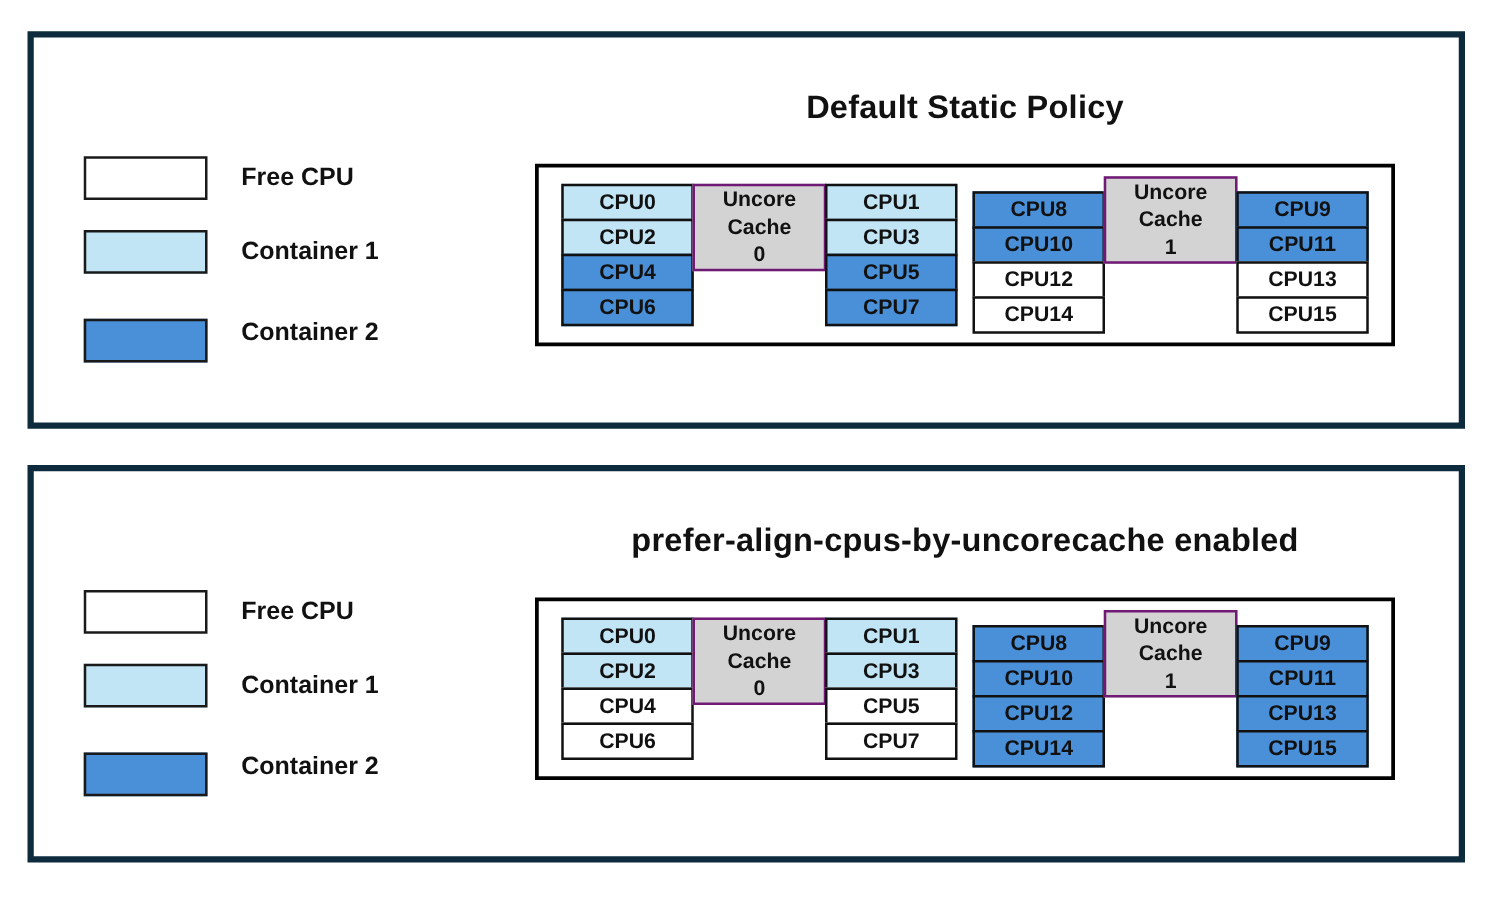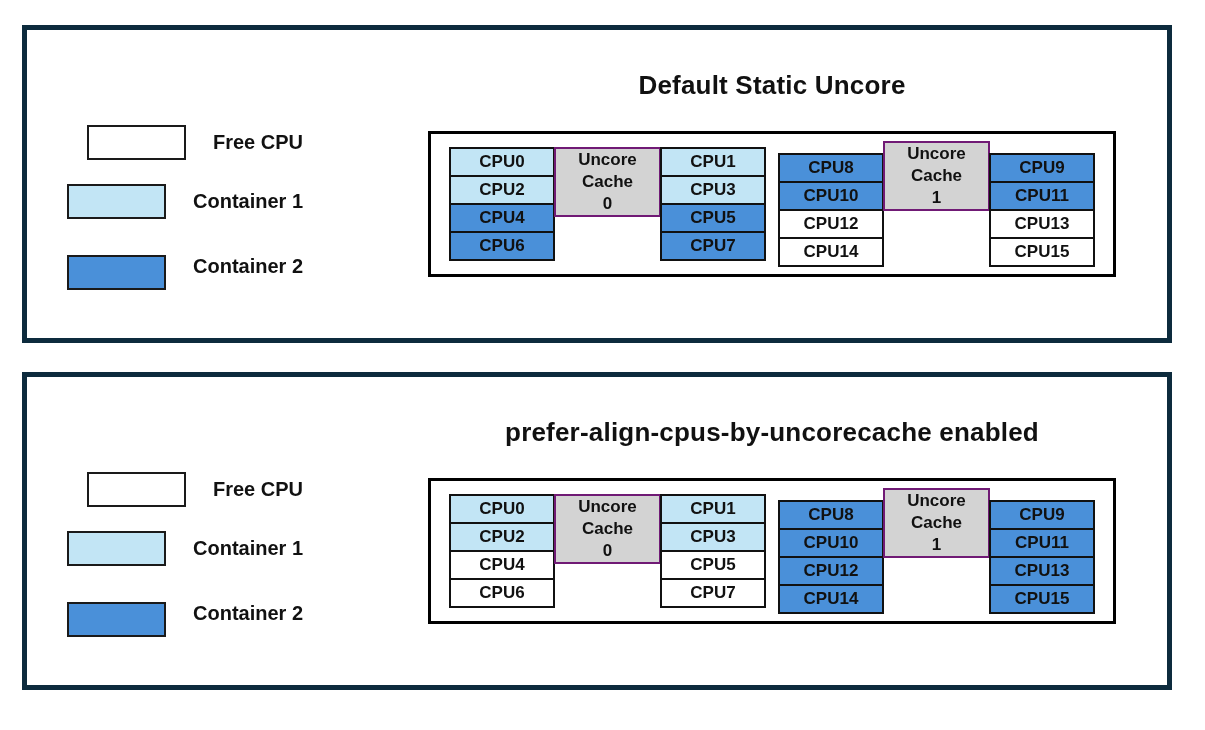--- a/index.html
+++ b/index.html
@@ -10,21 +10,21 @@
   .panel{
     position:absolute;left:22px;width:1140px;height:308px;
     border:5px solid var(--panel_border);background:#ffffff;
   }
   .panel-title{
     position:absolute;top:40px;left:401px;width:688px;margin:0;
     text-align:center;font-size:26px;font-weight:700;color:#111;
     letter-spacing:0.2px;
   }
   .legend{position:absolute;left:40px;top:95px;}
-  .legend-row{display:flex;align-items:center;margin-bottom:24px;justify-content:flex-end;}
+  .legend-row{display:flex;align-items:center;margin-bottom:24px;}
   .swatch{
     display:inline-block;width:95px;height:31px;
     border:2px solid #1a1a1a;box-sizing:content-box;
   }
   .legend-label{margin-left:27px;font-size:20px;font-weight:700;color:#111;}
   .diagram{
     position:absolute;left:401px;top:101px;width:688px;height:146px;
     border:3px solid #000;box-sizing:border-box;background:#fff;
     display:flex;align-items:center;justify-content:center;gap:12px;
   }
@@ -43,21 +43,21 @@
     line-height:1.3;white-space:pre-line;background:var(--uncore_cache);
   }
   .fill-free{background:var(--free);}
   .fill-container1{background:var(--container1);}
   .fill-container2{background:var(--container2);margin-top:12px;}
 </style>
 </head>
 <body>
 
 <section class="panel" style="top:25px;">
-  <h2 class="panel-title">Default Static Uncore</h2>
+  <h2 class="panel-title">Default Static Policy</h2>
 
   <div class="legend">
     <div class="legend-row">
       <span class="swatch fill-free"></span>
       <span class="legend-label">Free CPU</span>
     </div>
     <div class="legend-row">
       <span class="swatch fill-container1"></span>
       <span class="legend-label">Container 1</span>
     </div>

